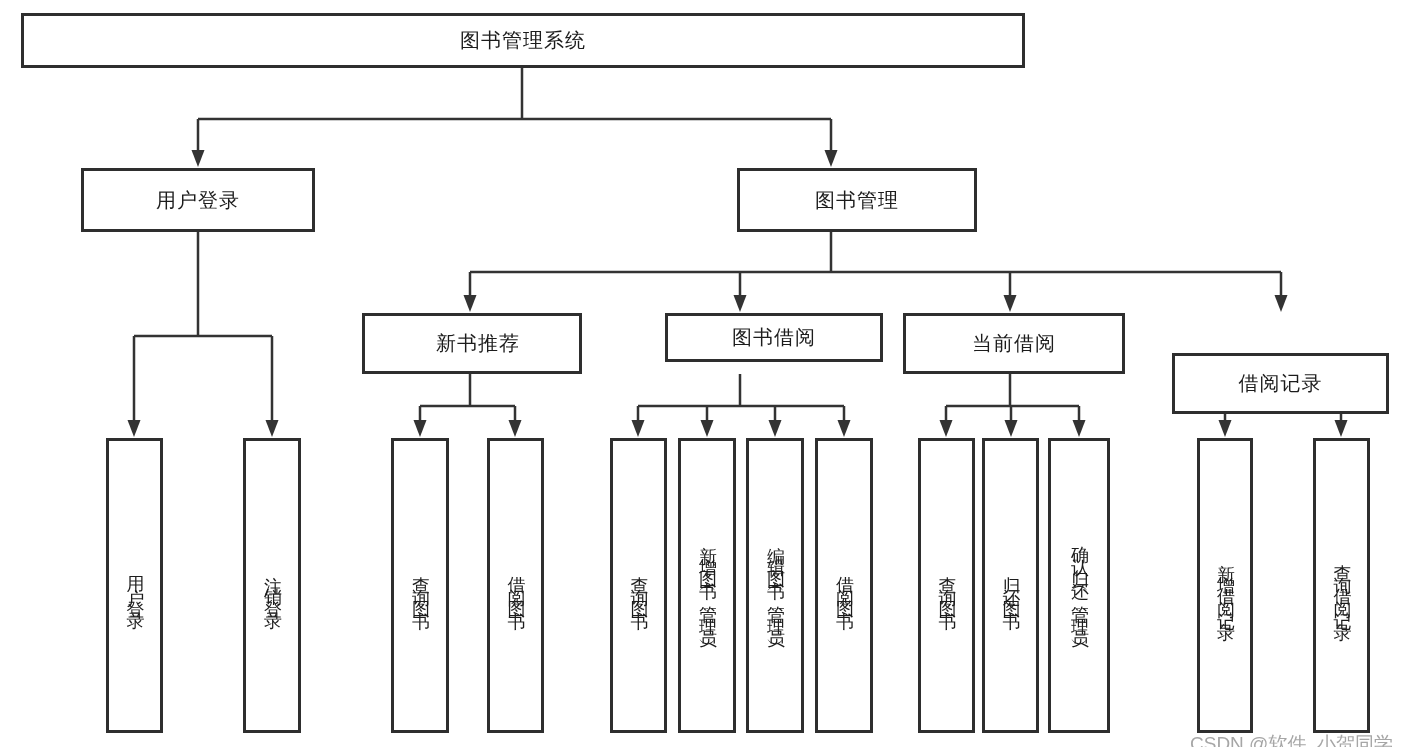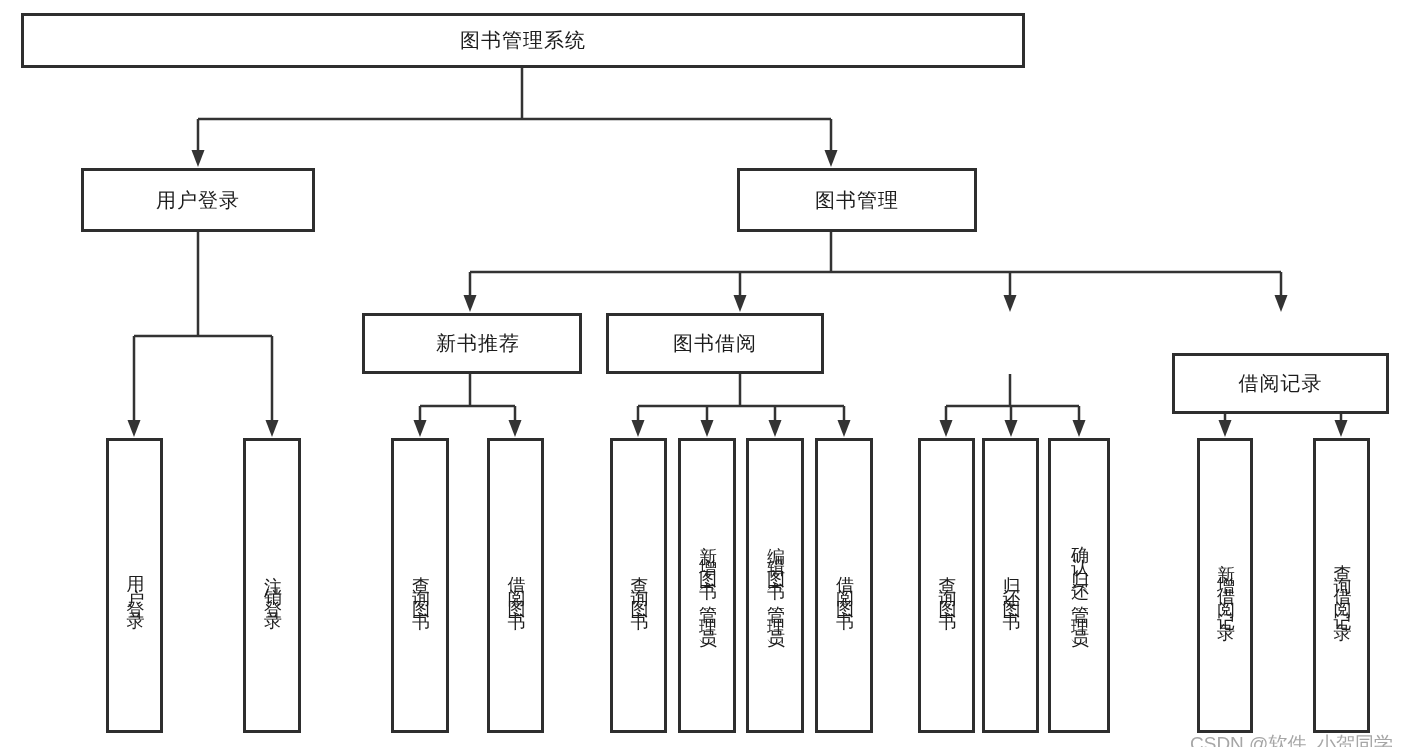--- a/index.html
+++ b/index.html
@@ -76,22 +76,25 @@
   <div class="hnode" style="left:81px;top:168px;width:234px;height:64px;">
     <span>用户登录</span>
   </div>
   <div class="hnode" style="left:711px;top:168px;width:240px;height:64px;margin-left:26px;">
     <span>图书管理</span>
   </div>
 
   <div class="hnode" style="left:362px;top:313px;width:220px;height:61px;padding-left:12px;">
     <span>新书推荐</span>
   </div>
-  <div class="hnode" style="left:606px;top:313px;width:218px;height:61px;">
+  <div class="hnode" style="left:665px;top:313px;width:218px;height:49px;">
     <span>图书借阅</span>
+  </div>
+  <div class="hnode" style="left:903px;top:313px;width:222px;height:61px;">
+    <span>当前借阅</span>
   </div>
   <div class="hnode" style="left:1172px;top:313px;width:217px;height:61px;margin-top:40px;">
     <span>借阅记录</span>
   </div>
 
   <div class="vnode" style="left:106px;top:438px;width:57px;height:295px;">
     <span>用户登录</span>
   </div>
   <div class="vnode" style="left:243px;top:438px;width:58px;height:295px;">
     <span>注销登录</span>

